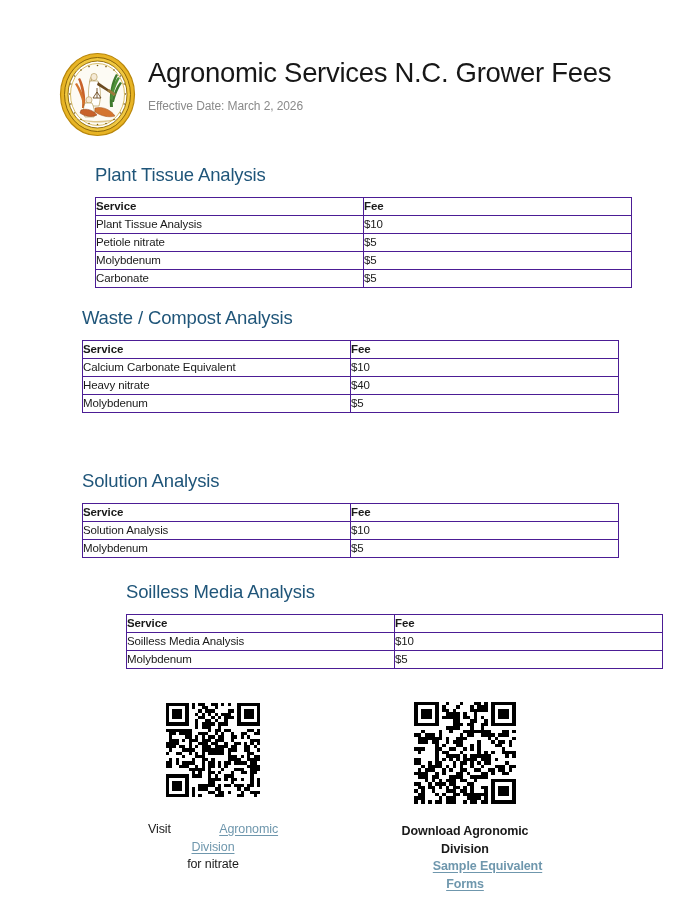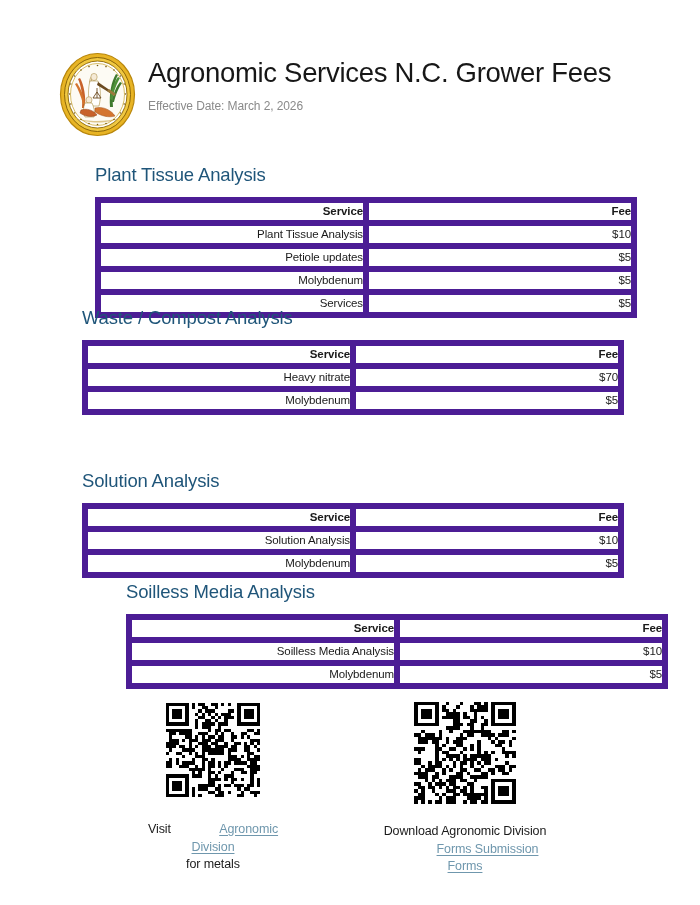--- a/index.html
+++ b/index.html
@@ -76,22 +76,22 @@
   table.fee-table {
     border-collapse: collapse;
     width: 536px;
     table-layout: fixed;
   }
   table.fee-table col.c-service { width: 268px; }
   table.fee-table col.c-fee     { width: 268px; }
 
   table.fee-table th,
   table.fee-table td {
-    border: 6px solid #4c1d95;
-    text-align: right;
+    border: 1px solid #4c1d95;
+    text-align: left;
     vertical-align: middle;
     padding: 0;
     height: 17px;
     font-size: 11.5px;
     line-height: 17px;
     color: #1a1a1a;
     letter-spacing: -0.1px;
     overflow: hidden;
     white-space: nowrap;
   }
@@ -112,21 +112,21 @@
     left: 0;
     top: 700px;
     width: 700px;
     height: 205px;
   }
   .qr-block {
     position: absolute;
     text-align: center;
   }
   .qr-left  { left: 130px; top: 0;  width: 166px; }
-  .qr-right { left: 376px; top: 0;  width: 178px; }
+  .qr-right { left: 376px; top: 0;  width: 178px; font-weight: bold; }
 
   .qr-img {
     display: block;
     margin: 0 auto;
     background: #ffffff;
   }
   .qr-left .qr-img  { width: 94px;  height: 100px; }
   .qr-right .qr-img { width: 102px; height: 105px; }
   .qr-img svg { display: block; width: 100%; height: 100%; }
 
@@ -224,29 +224,29 @@
         <th>Service</th>
         <th>Fee</th>
       </tr>
     </thead>
     <tbody>
       <tr>
         <td>Plant Tissue Analysis</td>
         <td>$10</td>
       </tr>
       <tr>
-        <td>Petiole updates</td>
+        <td>Petiole nitrate</td>
         <td>$5</td>
       </tr>
       <tr>
         <td>Molybdenum</td>
         <td>$5</td>
       </tr>
       <tr>
-        <td>Services</td>
+        <td>Carbonate</td>
         <td>$5</td>
       </tr>
     </tbody>
   </table>
 </div>
 
 <div class="section" style="top:306px;">
   <h2 class="section-heading">Waste / Compost Analysis</h2>
   <table class="fee-table">
     <colgroup>
@@ -254,22 +254,26 @@
         <col class="c-fee">
       </colgroup>
     <thead>
       <tr>
         <th>Service</th>
         <th>Fee</th>
       </tr>
     </thead>
     <tbody>
       <tr>
+        <td>Calcium Carbonate Equivalent</td>
+        <td>$10</td>
+      </tr>
+      <tr>
         <td>Heavy nitrate</td>
-        <td>$70</td>
+        <td>$40</td>
       </tr>
       <tr>
         <td>Molybdenum</td>
         <td>$5</td>
       </tr>
     </tbody>
   </table>
 </div>
 
 <div class="section" style="top:469px;">
@@ -328,29 +332,29 @@
 
   <div class="qr-block qr-left">
     <div class="qr-img">
       <svg id="qr-left-svg" viewBox="0 0 29 29" shape-rendering="crispEdges" xmlns="http://www.w3.org/2000/svg">
           <rect width="29" height="29" fill="#ffffff"></rect>
           <path d="M0 0h1v1h-1zM1 0h1v1h-1zM2 0h1v1h-1zM3 0h1v1h-1zM4 0h1v1h-1zM5 0h1v1h-1zM6 0h1v1h-1zM8 0h1v1h-1zM10 0h1v1h-1zM11 0h1v1h-1zM14 0h1v1h-1zM15 0h1v1h-1zM17 0h1v1h-1zM19 0h1v1h-1zM22 0h1v1h-1zM23 0h1v1h-1zM24 0h1v1h-1zM25 0h1v1h-1zM26 0h1v1h-1zM27 0h1v1h-1zM28 0h1v1h-1zM0 1h1v1h-1zM6 1h1v1h-1zM8 1h1v1h-1zM11 1h1v1h-1zM12 1h1v1h-1zM15 1h1v1h-1zM22 1h1v1h-1zM28 1h1v1h-1zM0 2h1v1h-1zM2 2h1v1h-1zM3 2h1v1h-1zM4 2h1v1h-1zM6 2h1v1h-1zM10 2h1v1h-1zM12 2h1v1h-1zM13 2h1v1h-1zM14 2h1v1h-1zM19 2h1v1h-1zM20 2h1v1h-1zM22 2h1v1h-1zM24 2h1v1h-1zM25 2h1v1h-1zM26 2h1v1h-1zM28 2h1v1h-1zM0 3h1v1h-1zM2 3h1v1h-1zM3 3h1v1h-1zM4 3h1v1h-1zM6 3h1v1h-1zM9 3h1v1h-1zM11 3h1v1h-1zM13 3h1v1h-1zM15 3h1v1h-1zM17 3h1v1h-1zM18 3h1v1h-1zM19 3h1v1h-1zM22 3h1v1h-1zM24 3h1v1h-1zM25 3h1v1h-1zM26 3h1v1h-1zM28 3h1v1h-1zM0 4h1v1h-1zM2 4h1v1h-1zM3 4h1v1h-1zM4 4h1v1h-1zM6 4h1v1h-1zM10 4h1v1h-1zM11 4h1v1h-1zM14 4h1v1h-1zM16 4h1v1h-1zM18 4h1v1h-1zM19 4h1v1h-1zM20 4h1v1h-1zM22 4h1v1h-1zM24 4h1v1h-1zM25 4h1v1h-1zM26 4h1v1h-1zM28 4h1v1h-1zM0 5h1v1h-1zM6 5h1v1h-1zM9 5h1v1h-1zM12 5h1v1h-1zM13 5h1v1h-1zM15 5h1v1h-1zM18 5h1v1h-1zM22 5h1v1h-1zM28 5h1v1h-1zM0 6h1v1h-1zM1 6h1v1h-1zM2 6h1v1h-1zM3 6h1v1h-1zM4 6h1v1h-1zM5 6h1v1h-1zM6 6h1v1h-1zM9 6h1v1h-1zM11 6h1v1h-1zM12 6h1v1h-1zM13 6h1v1h-1zM14 6h1v1h-1zM16 6h1v1h-1zM17 6h1v1h-1zM18 6h1v1h-1zM22 6h1v1h-1zM23 6h1v1h-1zM24 6h1v1h-1zM25 6h1v1h-1zM26 6h1v1h-1zM27 6h1v1h-1zM28 6h1v1h-1zM9 7h1v1h-1zM11 7h1v1h-1zM12 7h1v1h-1zM13 7h1v1h-1zM16 7h1v1h-1zM0 8h1v1h-1zM1 8h1v1h-1zM2 8h1v1h-1zM3 8h1v1h-1zM4 8h1v1h-1zM5 8h1v1h-1zM6 8h1v1h-1zM7 8h1v1h-1zM13 8h1v1h-1zM15 8h1v1h-1zM16 8h1v1h-1zM18 8h1v1h-1zM19 8h1v1h-1zM25 8h1v1h-1zM26 8h1v1h-1zM28 8h1v1h-1zM1 9h1v1h-1zM2 9h1v1h-1zM4 9h1v1h-1zM5 9h1v1h-1zM6 9h1v1h-1zM7 9h1v1h-1zM10 9h1v1h-1zM11 9h1v1h-1zM12 9h1v1h-1zM15 9h1v1h-1zM17 9h1v1h-1zM20 9h1v1h-1zM23 9h1v1h-1zM24 9h1v1h-1zM27 9h1v1h-1zM28 9h1v1h-1zM1 10h1v1h-1zM6 10h1v1h-1zM7 10h1v1h-1zM9 10h1v1h-1zM11 10h1v1h-1zM13 10h1v1h-1zM14 10h1v1h-1zM16 10h1v1h-1zM17 10h1v1h-1zM20 10h1v1h-1zM21 10h1v1h-1zM23 10h1v1h-1zM25 10h1v1h-1zM1 11h1v1h-1zM2 11h1v1h-1zM3 11h1v1h-1zM5 11h1v1h-1zM7 11h1v1h-1zM8 11h1v1h-1zM9 11h1v1h-1zM11 11h1v1h-1zM12 11h1v1h-1zM13 11h1v1h-1zM15 11h1v1h-1zM16 11h1v1h-1zM17 11h1v1h-1zM20 11h1v1h-1zM26 11h1v1h-1zM27 11h1v1h-1zM28 11h1v1h-1zM0 12h1v1h-1zM1 12h1v1h-1zM2 12h1v1h-1zM3 12h1v1h-1zM7 12h1v1h-1zM10 12h1v1h-1zM11 12h1v1h-1zM12 12h1v1h-1zM14 12h1v1h-1zM15 12h1v1h-1zM18 12h1v1h-1zM21 12h1v1h-1zM22 12h1v1h-1zM24 12h1v1h-1zM26 12h1v1h-1zM28 12h1v1h-1zM0 13h1v1h-1zM1 13h1v1h-1zM2 13h1v1h-1zM4 13h1v1h-1zM5 13h1v1h-1zM7 13h1v1h-1zM9 13h1v1h-1zM11 13h1v1h-1zM12 13h1v1h-1zM13 13h1v1h-1zM15 13h1v1h-1zM16 13h1v1h-1zM17 13h1v1h-1zM18 13h1v1h-1zM20 13h1v1h-1zM21 13h1v1h-1zM24 13h1v1h-1zM25 13h1v1h-1zM27 13h1v1h-1zM1 14h1v1h-1zM5 14h1v1h-1zM6 14h1v1h-1zM7 14h1v1h-1zM8 14h1v1h-1zM11 14h1v1h-1zM12 14h1v1h-1zM13 14h1v1h-1zM14 14h1v1h-1zM15 14h1v1h-1zM16 14h1v1h-1zM17 14h1v1h-1zM19 14h1v1h-1zM20 14h1v1h-1zM21 14h1v1h-1zM24 14h1v1h-1zM25 14h1v1h-1zM28 14h1v1h-1zM0 15h1v1h-1zM3 15h1v1h-1zM4 15h1v1h-1zM7 15h1v1h-1zM9 15h1v1h-1zM11 15h1v1h-1zM13 15h1v1h-1zM14 15h1v1h-1zM15 15h1v1h-1zM16 15h1v1h-1zM17 15h1v1h-1zM19 15h1v1h-1zM25 15h1v1h-1zM26 15h1v1h-1zM5 16h1v1h-1zM9 16h1v1h-1zM10 16h1v1h-1zM11 16h1v1h-1zM19 16h1v1h-1zM20 16h1v1h-1zM21 16h1v1h-1zM23 16h1v1h-1zM25 16h1v1h-1zM27 16h1v1h-1zM28 16h1v1h-1zM1 17h1v1h-1zM3 17h1v1h-1zM8 17h1v1h-1zM11 17h1v1h-1zM12 17h1v1h-1zM14 17h1v1h-1zM19 17h1v1h-1zM20 17h1v1h-1zM21 17h1v1h-1zM22 17h1v1h-1zM25 17h1v1h-1zM26 17h1v1h-1zM27 17h1v1h-1zM28 17h1v1h-1zM0 18h1v1h-1zM1 18h1v1h-1zM3 18h1v1h-1zM5 18h1v1h-1zM6 18h1v1h-1zM7 18h1v1h-1zM8 18h1v1h-1zM11 18h1v1h-1zM13 18h1v1h-1zM14 18h1v1h-1zM16 18h1v1h-1zM18 18h1v1h-1zM19 18h1v1h-1zM21 18h1v1h-1zM22 18h1v1h-1zM23 18h1v1h-1zM24 18h1v1h-1zM26 18h1v1h-1zM27 18h1v1h-1zM0 19h1v1h-1zM1 19h1v1h-1zM4 19h1v1h-1zM5 19h1v1h-1zM6 19h1v1h-1zM9 19h1v1h-1zM11 19h1v1h-1zM13 19h1v1h-1zM14 19h1v1h-1zM16 19h1v1h-1zM18 19h1v1h-1zM25 19h1v1h-1zM26 19h1v1h-1zM27 19h1v1h-1zM28 19h1v1h-1zM7 20h1v1h-1zM8 20h1v1h-1zM9 20h1v1h-1zM10 20h1v1h-1zM11 20h1v1h-1zM13 20h1v1h-1zM17 20h1v1h-1zM21 20h1v1h-1zM22 20h1v1h-1zM23 20h1v1h-1zM26 20h1v1h-1zM27 20h1v1h-1zM28 20h1v1h-1zM8 21h1v1h-1zM10 21h1v1h-1zM13 21h1v1h-1zM14 21h1v1h-1zM16 21h1v1h-1zM20 21h1v1h-1zM23 21h1v1h-1zM24 21h1v1h-1zM26 21h1v1h-1zM27 21h1v1h-1zM0 22h1v1h-1zM1 22h1v1h-1zM2 22h1v1h-1zM3 22h1v1h-1zM4 22h1v1h-1zM5 22h1v1h-1zM6 22h1v1h-1zM8 22h1v1h-1zM9 22h1v1h-1zM10 22h1v1h-1zM13 22h1v1h-1zM15 22h1v1h-1zM18 22h1v1h-1zM19 22h1v1h-1zM20 22h1v1h-1zM26 22h1v1h-1zM0 23h1v1h-1zM6 23h1v1h-1zM13 23h1v1h-1zM14 23h1v1h-1zM15 23h1v1h-1zM16 23h1v1h-1zM18 23h1v1h-1zM20 23h1v1h-1zM21 23h1v1h-1zM23 23h1v1h-1zM26 23h1v1h-1zM28 23h1v1h-1zM0 24h1v1h-1zM2 24h1v1h-1zM3 24h1v1h-1zM4 24h1v1h-1zM6 24h1v1h-1zM13 24h1v1h-1zM14 24h1v1h-1zM20 24h1v1h-1zM26 24h1v1h-1zM28 24h1v1h-1zM0 25h1v1h-1zM2 25h1v1h-1zM3 25h1v1h-1zM4 25h1v1h-1zM6 25h1v1h-1zM10 25h1v1h-1zM11 25h1v1h-1zM12 25h1v1h-1zM13 25h1v1h-1zM14 25h1v1h-1zM16 25h1v1h-1zM18 25h1v1h-1zM19 25h1v1h-1zM21 25h1v1h-1zM22 25h1v1h-1zM23 25h1v1h-1zM25 25h1v1h-1zM26 25h1v1h-1zM28 25h1v1h-1zM0 26h1v1h-1zM2 26h1v1h-1zM3 26h1v1h-1zM4 26h1v1h-1zM6 26h1v1h-1zM8 26h1v1h-1zM10 26h1v1h-1zM11 26h1v1h-1zM12 26h1v1h-1zM15 26h1v1h-1zM16 26h1v1h-1zM22 26h1v1h-1zM24 26h1v1h-1zM25 26h1v1h-1zM0 27h1v1h-1zM6 27h1v1h-1zM8 27h1v1h-1zM13 27h1v1h-1zM14 27h1v1h-1zM16 27h1v1h-1zM17 27h1v1h-1zM19 27h1v1h-1zM23 27h1v1h-1zM26 27h1v1h-1zM27 27h1v1h-1zM28 27h1v1h-1zM0 28h1v1h-1zM1 28h1v1h-1zM2 28h1v1h-1zM3 28h1v1h-1zM4 28h1v1h-1zM5 28h1v1h-1zM6 28h1v1h-1zM8 28h1v1h-1zM10 28h1v1h-1zM15 28h1v1h-1zM16 28h1v1h-1zM17 28h1v1h-1zM22 28h1v1h-1zM23 28h1v1h-1zM27 28h1v1h-1z" fill="#000000"></path>
         </svg>
     </div>
     <div class="qr-caption">
       <span>Visit </span><a class="qr-link">Agronomic Division</a><br>
-      <span>for metals</span>
+      <span>for nitrate</span>
     </div>
   </div>
 
   <div class="qr-block qr-right">
     <div class="qr-img">
       <svg id="qr-right-svg" viewBox="0 0 29 29" shape-rendering="crispEdges" xmlns="http://www.w3.org/2000/svg">
           <rect width="29" height="29" fill="#ffffff"></rect>
           <path d="M0 0h1v1h-1zM1 0h1v1h-1zM2 0h1v1h-1zM3 0h1v1h-1zM4 0h1v1h-1zM5 0h1v1h-1zM6 0h1v1h-1zM9 0h1v1h-1zM13 0h1v1h-1zM17 0h1v1h-1zM18 0h1v1h-1zM20 0h1v1h-1zM22 0h1v1h-1zM23 0h1v1h-1zM24 0h1v1h-1zM25 0h1v1h-1zM26 0h1v1h-1zM27 0h1v1h-1zM28 0h1v1h-1zM0 1h1v1h-1zM6 1h1v1h-1zM8 1h1v1h-1zM12 1h1v1h-1zM16 1h1v1h-1zM18 1h1v1h-1zM19 1h1v1h-1zM20 1h1v1h-1zM22 1h1v1h-1zM28 1h1v1h-1zM0 2h1v1h-1zM2 2h1v1h-1zM3 2h1v1h-1zM4 2h1v1h-1zM6 2h1v1h-1zM8 2h1v1h-1zM9 2h1v1h-1zM11 2h1v1h-1zM16 2h1v1h-1zM17 2h1v1h-1zM18 2h1v1h-1zM19 2h1v1h-1zM20 2h1v1h-1zM22 2h1v1h-1zM24 2h1v1h-1zM25 2h1v1h-1zM26 2h1v1h-1zM28 2h1v1h-1zM0 3h1v1h-1zM2 3h1v1h-1zM3 3h1v1h-1zM4 3h1v1h-1zM6 3h1v1h-1zM9 3h1v1h-1zM10 3h1v1h-1zM11 3h1v1h-1zM12 3h1v1h-1zM14 3h1v1h-1zM17 3h1v1h-1zM22 3h1v1h-1zM24 3h1v1h-1zM25 3h1v1h-1zM26 3h1v1h-1zM28 3h1v1h-1zM0 4h1v1h-1zM2 4h1v1h-1zM3 4h1v1h-1zM4 4h1v1h-1zM6 4h1v1h-1zM8 4h1v1h-1zM9 4h1v1h-1zM10 4h1v1h-1zM11 4h1v1h-1zM12 4h1v1h-1zM14 4h1v1h-1zM15 4h1v1h-1zM17 4h1v1h-1zM19 4h1v1h-1zM22 4h1v1h-1zM24 4h1v1h-1zM25 4h1v1h-1zM26 4h1v1h-1zM28 4h1v1h-1zM0 5h1v1h-1zM6 5h1v1h-1zM11 5h1v1h-1zM12 5h1v1h-1zM16 5h1v1h-1zM17 5h1v1h-1zM20 5h1v1h-1zM22 5h1v1h-1zM28 5h1v1h-1zM0 6h1v1h-1zM1 6h1v1h-1zM2 6h1v1h-1zM3 6h1v1h-1zM4 6h1v1h-1zM5 6h1v1h-1zM6 6h1v1h-1zM11 6h1v1h-1zM12 6h1v1h-1zM13 6h1v1h-1zM15 6h1v1h-1zM16 6h1v1h-1zM19 6h1v1h-1zM20 6h1v1h-1zM22 6h1v1h-1zM23 6h1v1h-1zM24 6h1v1h-1zM25 6h1v1h-1zM26 6h1v1h-1zM27 6h1v1h-1zM28 6h1v1h-1zM9 7h1v1h-1zM10 7h1v1h-1zM11 7h1v1h-1zM12 7h1v1h-1zM16 7h1v1h-1zM19 7h1v1h-1zM2 8h1v1h-1zM7 8h1v1h-1zM10 8h1v1h-1zM14 8h1v1h-1zM15 8h1v1h-1zM16 8h1v1h-1zM17 8h1v1h-1zM18 8h1v1h-1zM19 8h1v1h-1zM20 8h1v1h-1zM21 8h1v1h-1zM25 8h1v1h-1zM26 8h1v1h-1zM28 8h1v1h-1zM0 9h1v1h-1zM1 9h1v1h-1zM3 9h1v1h-1zM4 9h1v1h-1zM5 9h1v1h-1zM7 9h1v1h-1zM13 9h1v1h-1zM15 9h1v1h-1zM16 9h1v1h-1zM19 9h1v1h-1zM20 9h1v1h-1zM21 9h1v1h-1zM22 9h1v1h-1zM24 9h1v1h-1zM25 9h1v1h-1zM26 9h1v1h-1zM1 10h1v1h-1zM2 10h1v1h-1zM3 10h1v1h-1zM4 10h1v1h-1zM5 10h1v1h-1zM6 10h1v1h-1zM7 10h1v1h-1zM9 10h1v1h-1zM12 10h1v1h-1zM13 10h1v1h-1zM14 10h1v1h-1zM21 10h1v1h-1zM23 10h1v1h-1zM28 10h1v1h-1zM1 11h1v1h-1zM2 11h1v1h-1zM3 11h1v1h-1zM5 11h1v1h-1zM6 11h1v1h-1zM9 11h1v1h-1zM11 11h1v1h-1zM12 11h1v1h-1zM13 11h1v1h-1zM18 11h1v1h-1zM22 11h1v1h-1zM24 11h1v1h-1zM25 11h1v1h-1zM27 11h1v1h-1zM6 12h1v1h-1zM8 12h1v1h-1zM12 12h1v1h-1zM13 12h1v1h-1zM16 12h1v1h-1zM18 12h1v1h-1zM23 12h1v1h-1zM24 12h1v1h-1zM27 12h1v1h-1zM0 13h1v1h-1zM1 13h1v1h-1zM2 13h1v1h-1zM6 13h1v1h-1zM7 13h1v1h-1zM10 13h1v1h-1zM11 13h1v1h-1zM14 13h1v1h-1zM16 13h1v1h-1zM18 13h1v1h-1zM25 13h1v1h-1zM1 14h1v1h-1zM6 14h1v1h-1zM8 14h1v1h-1zM9 14h1v1h-1zM13 14h1v1h-1zM18 14h1v1h-1zM20 14h1v1h-1zM22 14h1v1h-1zM25 14h1v1h-1zM26 14h1v1h-1zM27 14h1v1h-1zM28 14h1v1h-1zM6 15h1v1h-1zM9 15h1v1h-1zM10 15h1v1h-1zM11 15h1v1h-1zM12 15h1v1h-1zM14 15h1v1h-1zM16 15h1v1h-1zM17 15h1v1h-1zM18 15h1v1h-1zM19 15h1v1h-1zM20 15h1v1h-1zM21 15h1v1h-1zM26 15h1v1h-1zM28 15h1v1h-1zM0 16h1v1h-1zM1 16h1v1h-1zM6 16h1v1h-1zM8 16h1v1h-1zM10 16h1v1h-1zM12 16h1v1h-1zM14 16h1v1h-1zM15 16h1v1h-1zM16 16h1v1h-1zM17 16h1v1h-1zM19 16h1v1h-1zM20 16h1v1h-1zM21 16h1v1h-1zM23 16h1v1h-1zM0 17h1v1h-1zM1 17h1v1h-1zM4 17h1v1h-1zM6 17h1v1h-1zM7 17h1v1h-1zM11 17h1v1h-1zM13 17h1v1h-1zM14 17h1v1h-1zM16 17h1v1h-1zM18 17h1v1h-1zM20 17h1v1h-1zM21 17h1v1h-1zM26 17h1v1h-1zM2 18h1v1h-1zM4 18h1v1h-1zM5 18h1v1h-1zM6 18h1v1h-1zM7 18h1v1h-1zM9 18h1v1h-1zM11 18h1v1h-1zM13 18h1v1h-1zM16 18h1v1h-1zM19 18h1v1h-1zM23 18h1v1h-1zM24 18h1v1h-1zM25 18h1v1h-1zM27 18h1v1h-1zM28 18h1v1h-1zM1 19h1v1h-1zM3 19h1v1h-1zM4 19h1v1h-1zM5 19h1v1h-1zM8 19h1v1h-1zM10 19h1v1h-1zM13 19h1v1h-1zM14 19h1v1h-1zM17 19h1v1h-1zM18 19h1v1h-1zM21 19h1v1h-1zM22 19h1v1h-1zM24 19h1v1h-1zM25 19h1v1h-1zM27 19h1v1h-1zM0 20h1v1h-1zM1 20h1v1h-1zM2 20h1v1h-1zM3 20h1v1h-1zM6 20h1v1h-1zM8 20h1v1h-1zM12 20h1v1h-1zM13 20h1v1h-1zM15 20h1v1h-1zM19 20h1v1h-1zM20 20h1v1h-1zM22 20h1v1h-1zM25 20h1v1h-1zM26 20h1v1h-1zM1 21h1v1h-1zM2 21h1v1h-1zM3 21h1v1h-1zM5 21h1v1h-1zM6 21h1v1h-1zM10 21h1v1h-1zM11 21h1v1h-1zM12 21h1v1h-1zM13 21h1v1h-1zM16 21h1v1h-1zM17 21h1v1h-1zM18 21h1v1h-1zM19 21h1v1h-1zM20 21h1v1h-1zM3 22h1v1h-1zM5 22h1v1h-1zM7 22h1v1h-1zM9 22h1v1h-1zM10 22h1v1h-1zM11 22h1v1h-1zM13 22h1v1h-1zM14 22h1v1h-1zM17 22h1v1h-1zM22 22h1v1h-1zM23 22h1v1h-1zM24 22h1v1h-1zM25 22h1v1h-1zM26 22h1v1h-1zM27 22h1v1h-1zM28 22h1v1h-1zM0 23h1v1h-1zM1 23h1v1h-1zM4 23h1v1h-1zM6 23h1v1h-1zM7 23h1v1h-1zM8 23h1v1h-1zM10 23h1v1h-1zM11 23h1v1h-1zM15 23h1v1h-1zM16 23h1v1h-1zM22 23h1v1h-1zM28 23h1v1h-1zM1 24h1v1h-1zM2 24h1v1h-1zM4 24h1v1h-1zM5 24h1v1h-1zM7 24h1v1h-1zM9 24h1v1h-1zM11 24h1v1h-1zM12 24h1v1h-1zM14 24h1v1h-1zM16 24h1v1h-1zM19 24h1v1h-1zM20 24h1v1h-1zM22 24h1v1h-1zM24 24h1v1h-1zM25 24h1v1h-1zM26 24h1v1h-1zM28 24h1v1h-1zM0 25h1v1h-1zM2 25h1v1h-1zM5 25h1v1h-1zM9 25h1v1h-1zM10 25h1v1h-1zM11 25h1v1h-1zM13 25h1v1h-1zM14 25h1v1h-1zM16 25h1v1h-1zM20 25h1v1h-1zM22 25h1v1h-1zM24 25h1v1h-1zM25 25h1v1h-1zM26 25h1v1h-1zM28 25h1v1h-1zM1 26h1v1h-1zM2 26h1v1h-1zM6 26h1v1h-1zM8 26h1v1h-1zM11 26h1v1h-1zM12 26h1v1h-1zM14 26h1v1h-1zM15 26h1v1h-1zM16 26h1v1h-1zM17 26h1v1h-1zM18 26h1v1h-1zM19 26h1v1h-1zM20 26h1v1h-1zM22 26h1v1h-1zM24 26h1v1h-1zM25 26h1v1h-1zM26 26h1v1h-1zM28 26h1v1h-1zM0 27h1v1h-1zM1 27h1v1h-1zM2 27h1v1h-1zM7 27h1v1h-1zM9 27h1v1h-1zM10 27h1v1h-1zM11 27h1v1h-1zM15 27h1v1h-1zM16 27h1v1h-1zM17 27h1v1h-1zM18 27h1v1h-1zM20 27h1v1h-1zM22 27h1v1h-1zM28 27h1v1h-1zM0 28h1v1h-1zM2 28h1v1h-1zM4 28h1v1h-1zM6 28h1v1h-1zM7 28h1v1h-1zM9 28h1v1h-1zM10 28h1v1h-1zM11 28h1v1h-1zM14 28h1v1h-1zM16 28h1v1h-1zM17 28h1v1h-1zM19 28h1v1h-1zM20 28h1v1h-1zM22 28h1v1h-1zM23 28h1v1h-1zM24 28h1v1h-1zM25 28h1v1h-1zM26 28h1v1h-1zM27 28h1v1h-1zM28 28h1v1h-1z" fill="#000000"></path>
         </svg>
     </div>
     <div class="qr-caption">
       <span>Download Agronomic Division</span><br>
-      <a class="qr-link">Forms Submission Forms</a>
+      <a class="qr-link">Sample Equivalent Forms</a>
     </div>
   </div>
 </div>
 
 </body></html>

